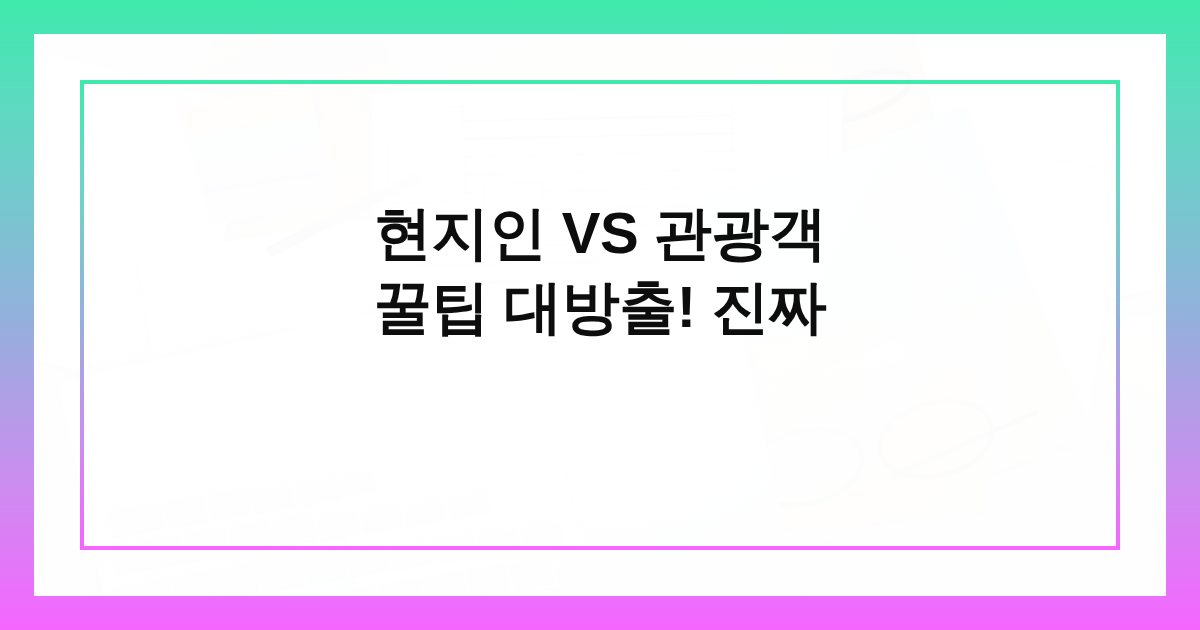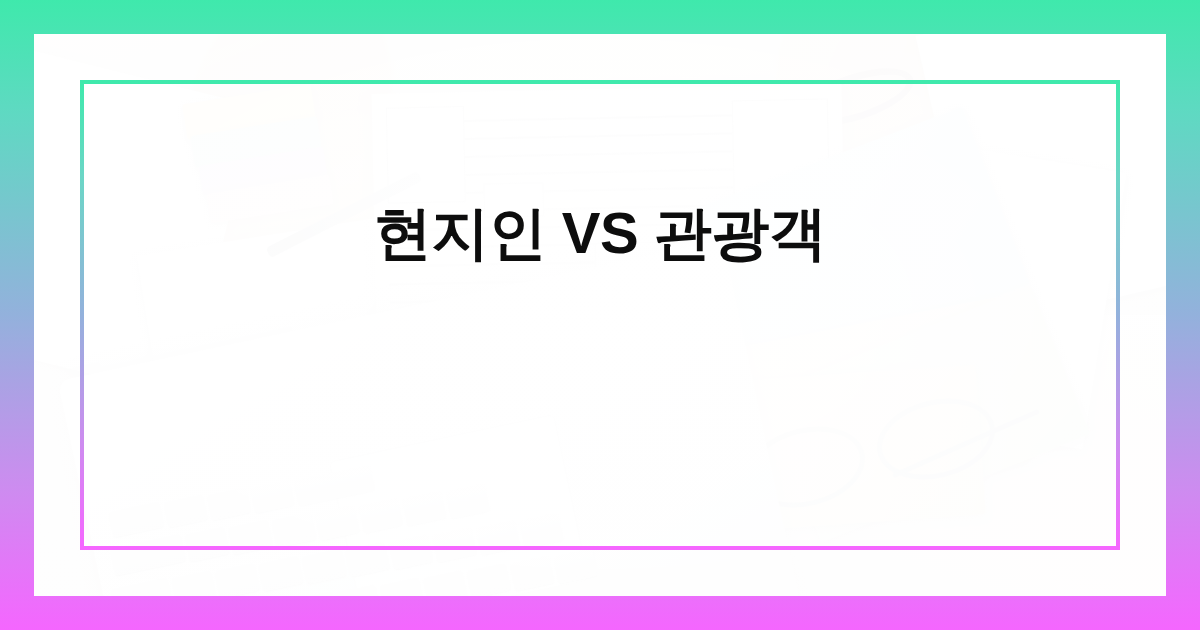--- a/index.html
+++ b/index.html
@@ -314,15 +314,16 @@
 
     <div id="wash"></div>
     <div id="wash2"></div>
 
   </div>
 
   <div id="inner-rule"></div>
 
   <div id="headline">
     <span class="ln">현지인 VS 관광객</span>
+    <span class="ln">꿀팁 대방출! 진짜</span>
   </div>
 
 </div>
 
 </body></html>

